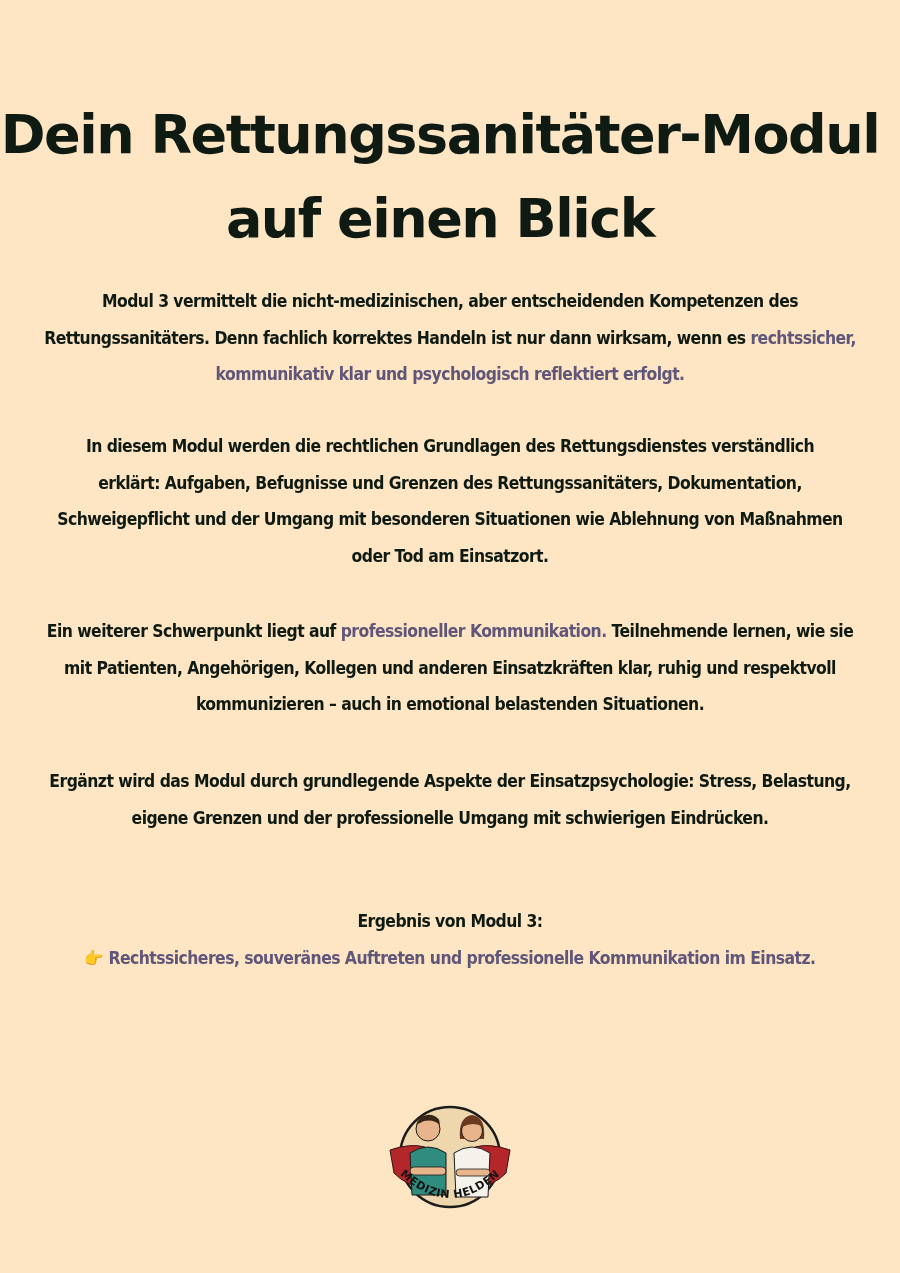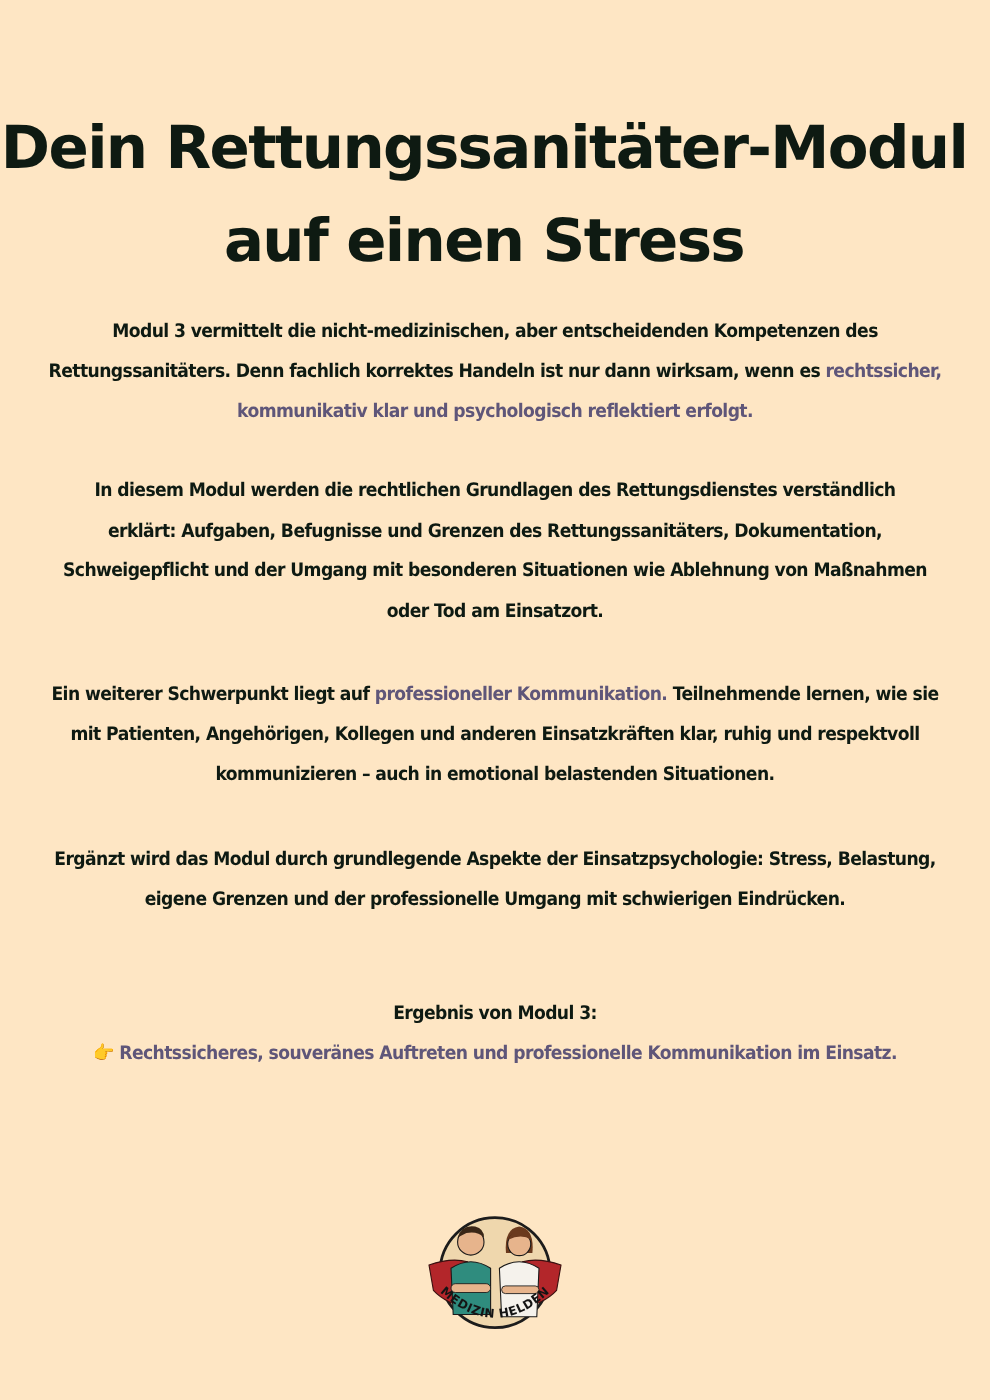--- a/index.html
+++ b/index.html
@@ -46,21 +46,21 @@
       position: absolute;
       left: 380px; top: 1095px;
       width: 140px; height: 125px;
     }
   </style>
 </head>
 <body>
 
 <h1 class="title">
   <span>Dein Rettungssanitäter-Modul</span><br>
-  <span>auf einen Stress</span>
+  <span>auf einen Blick</span>
 </h1>
 
 <p class="para p1">
   <span>Modul 3 vermittelt die nicht-medizinischen, aber entscheidenden Kompetenzen des Rettungssanitäters. Denn fachlich korrektes Handeln ist nur dann wirksam, wenn es</span>
   <span class="accent">rechtssicher, kommunikativ klar und psychologisch reflektiert erfolgt.</span>
 </p>
 
 <p class="para p2">
   <span>In diesem Modul werden die rechtlichen Grundlagen des Rettungsdienstes verständlich erklärt: Aufgaben, Befugnisse und Grenzen des Rettungssanitäters, Dokumentation, Schweigepflicht und der Umgang mit besonderen Situationen wie Ablehnung von Maßnahmen oder Tod am Einsatzort.</span>
 </p>

